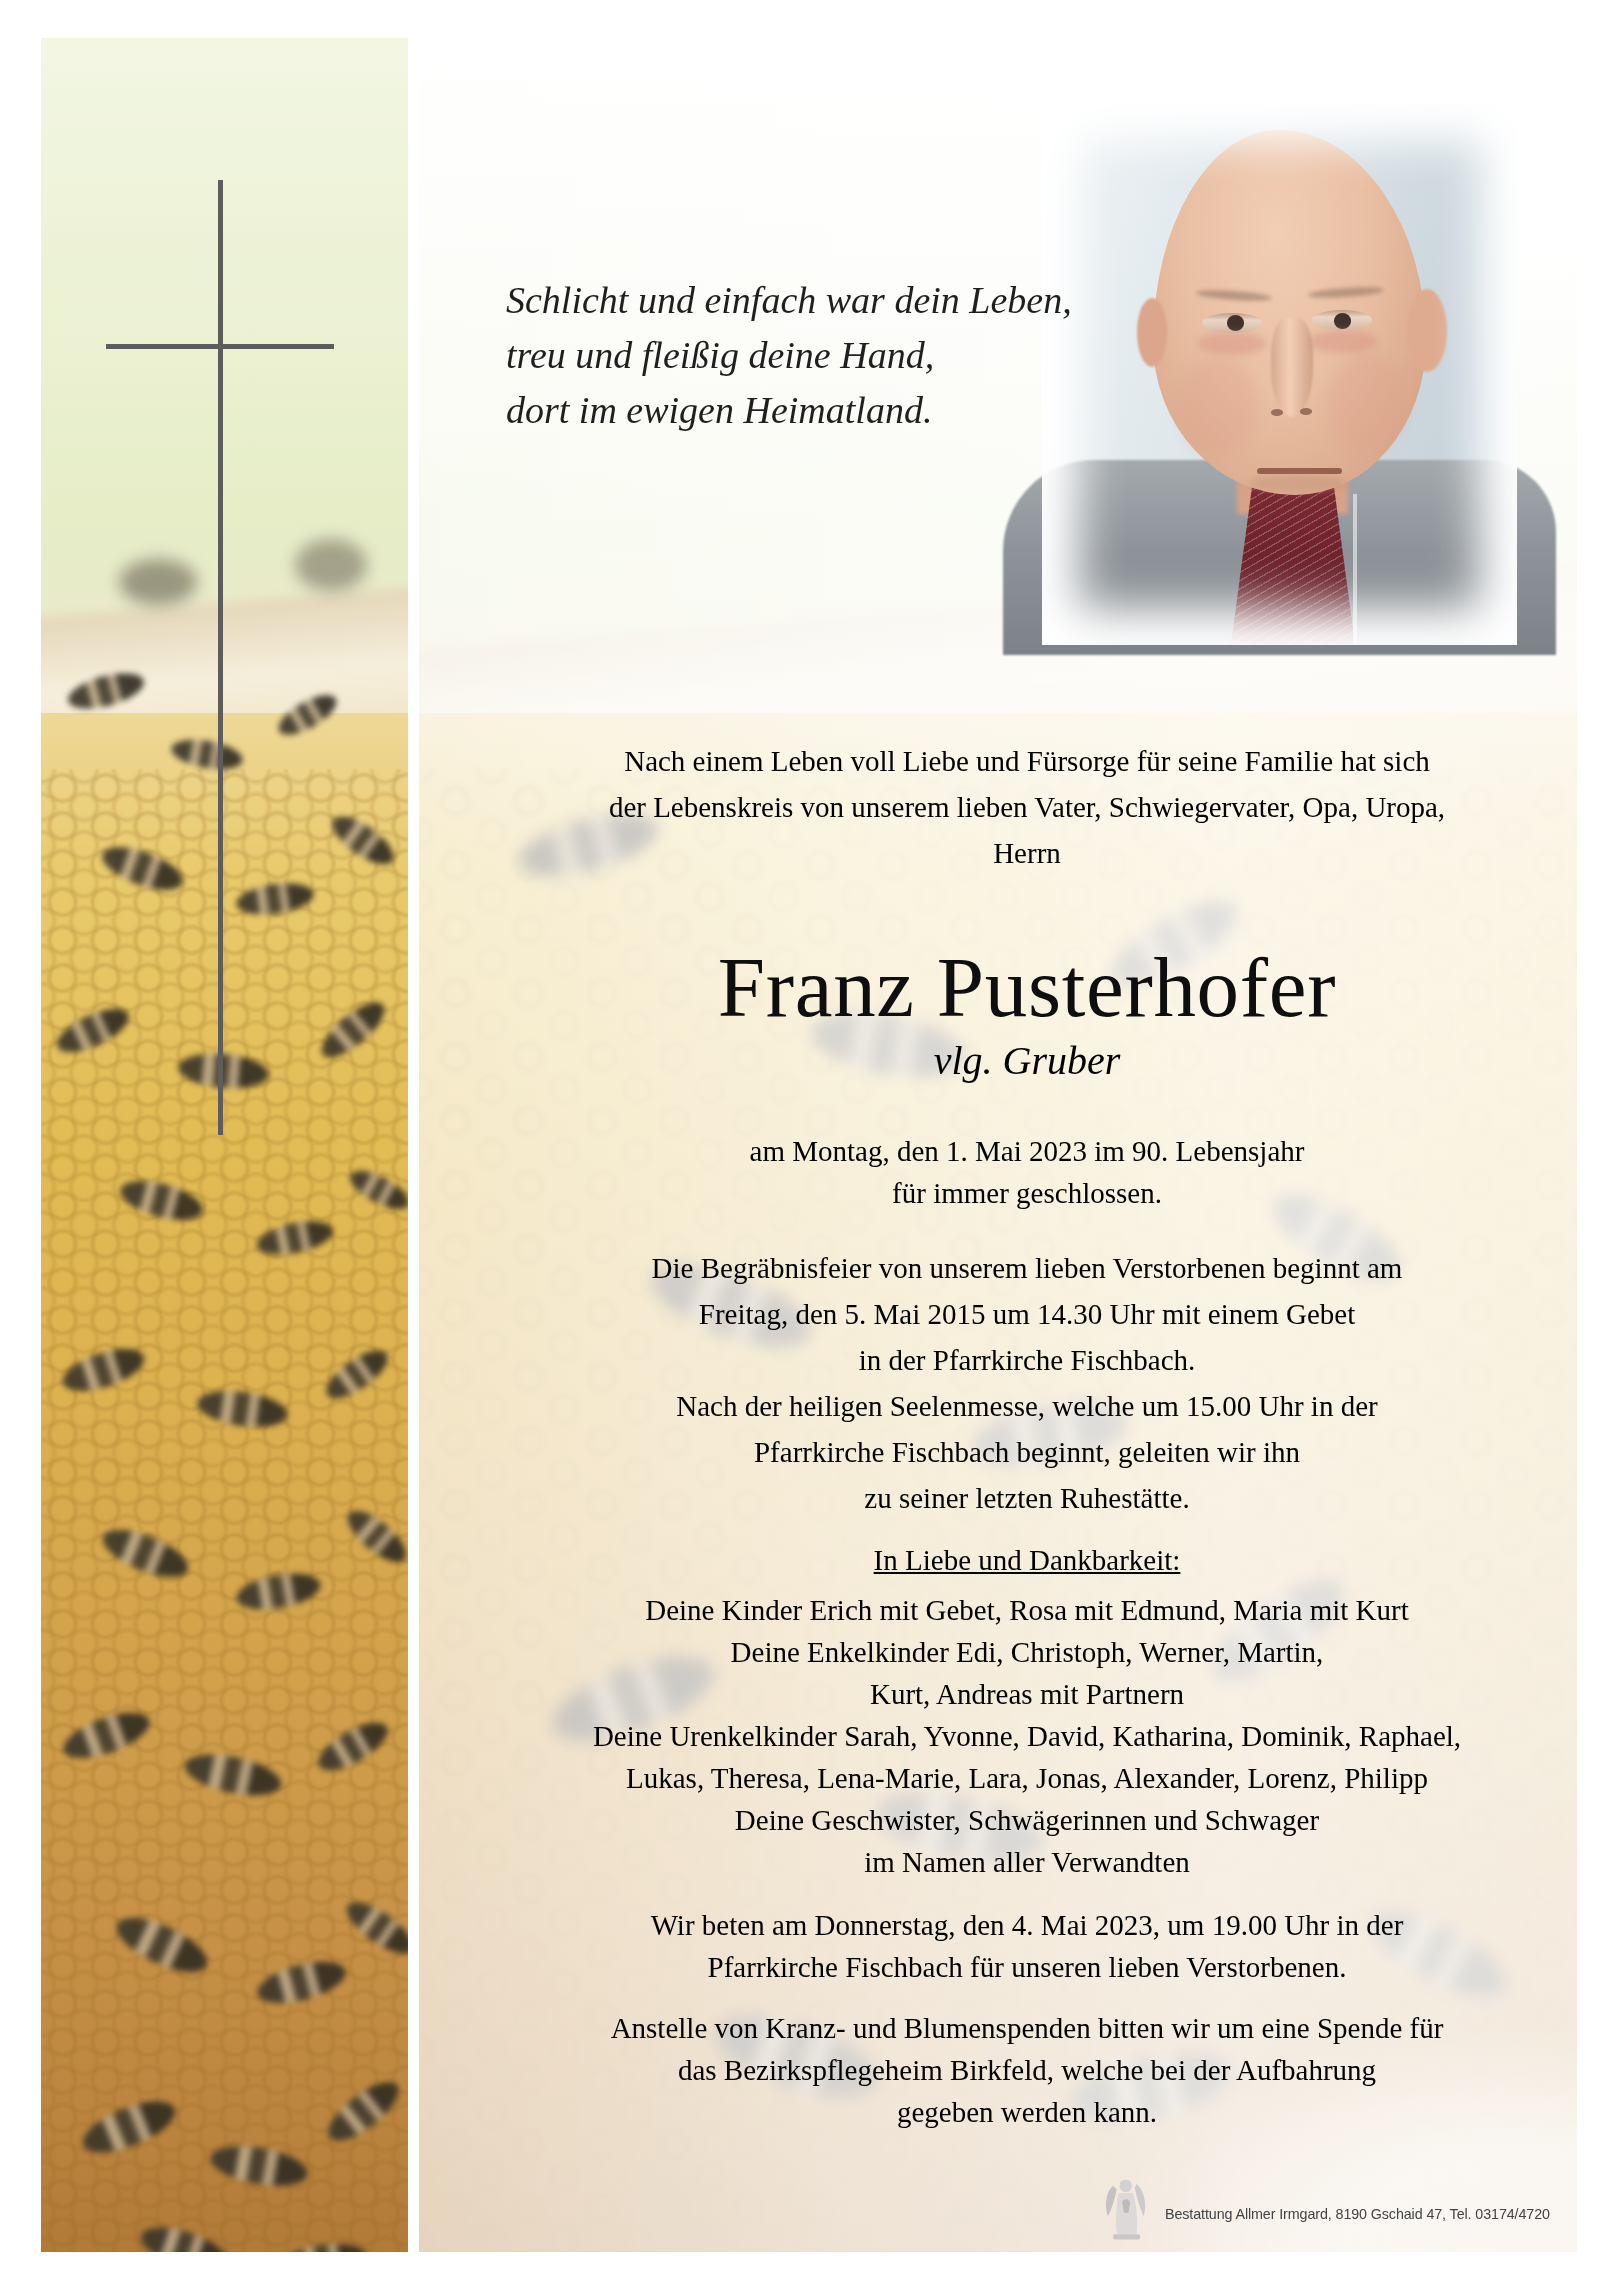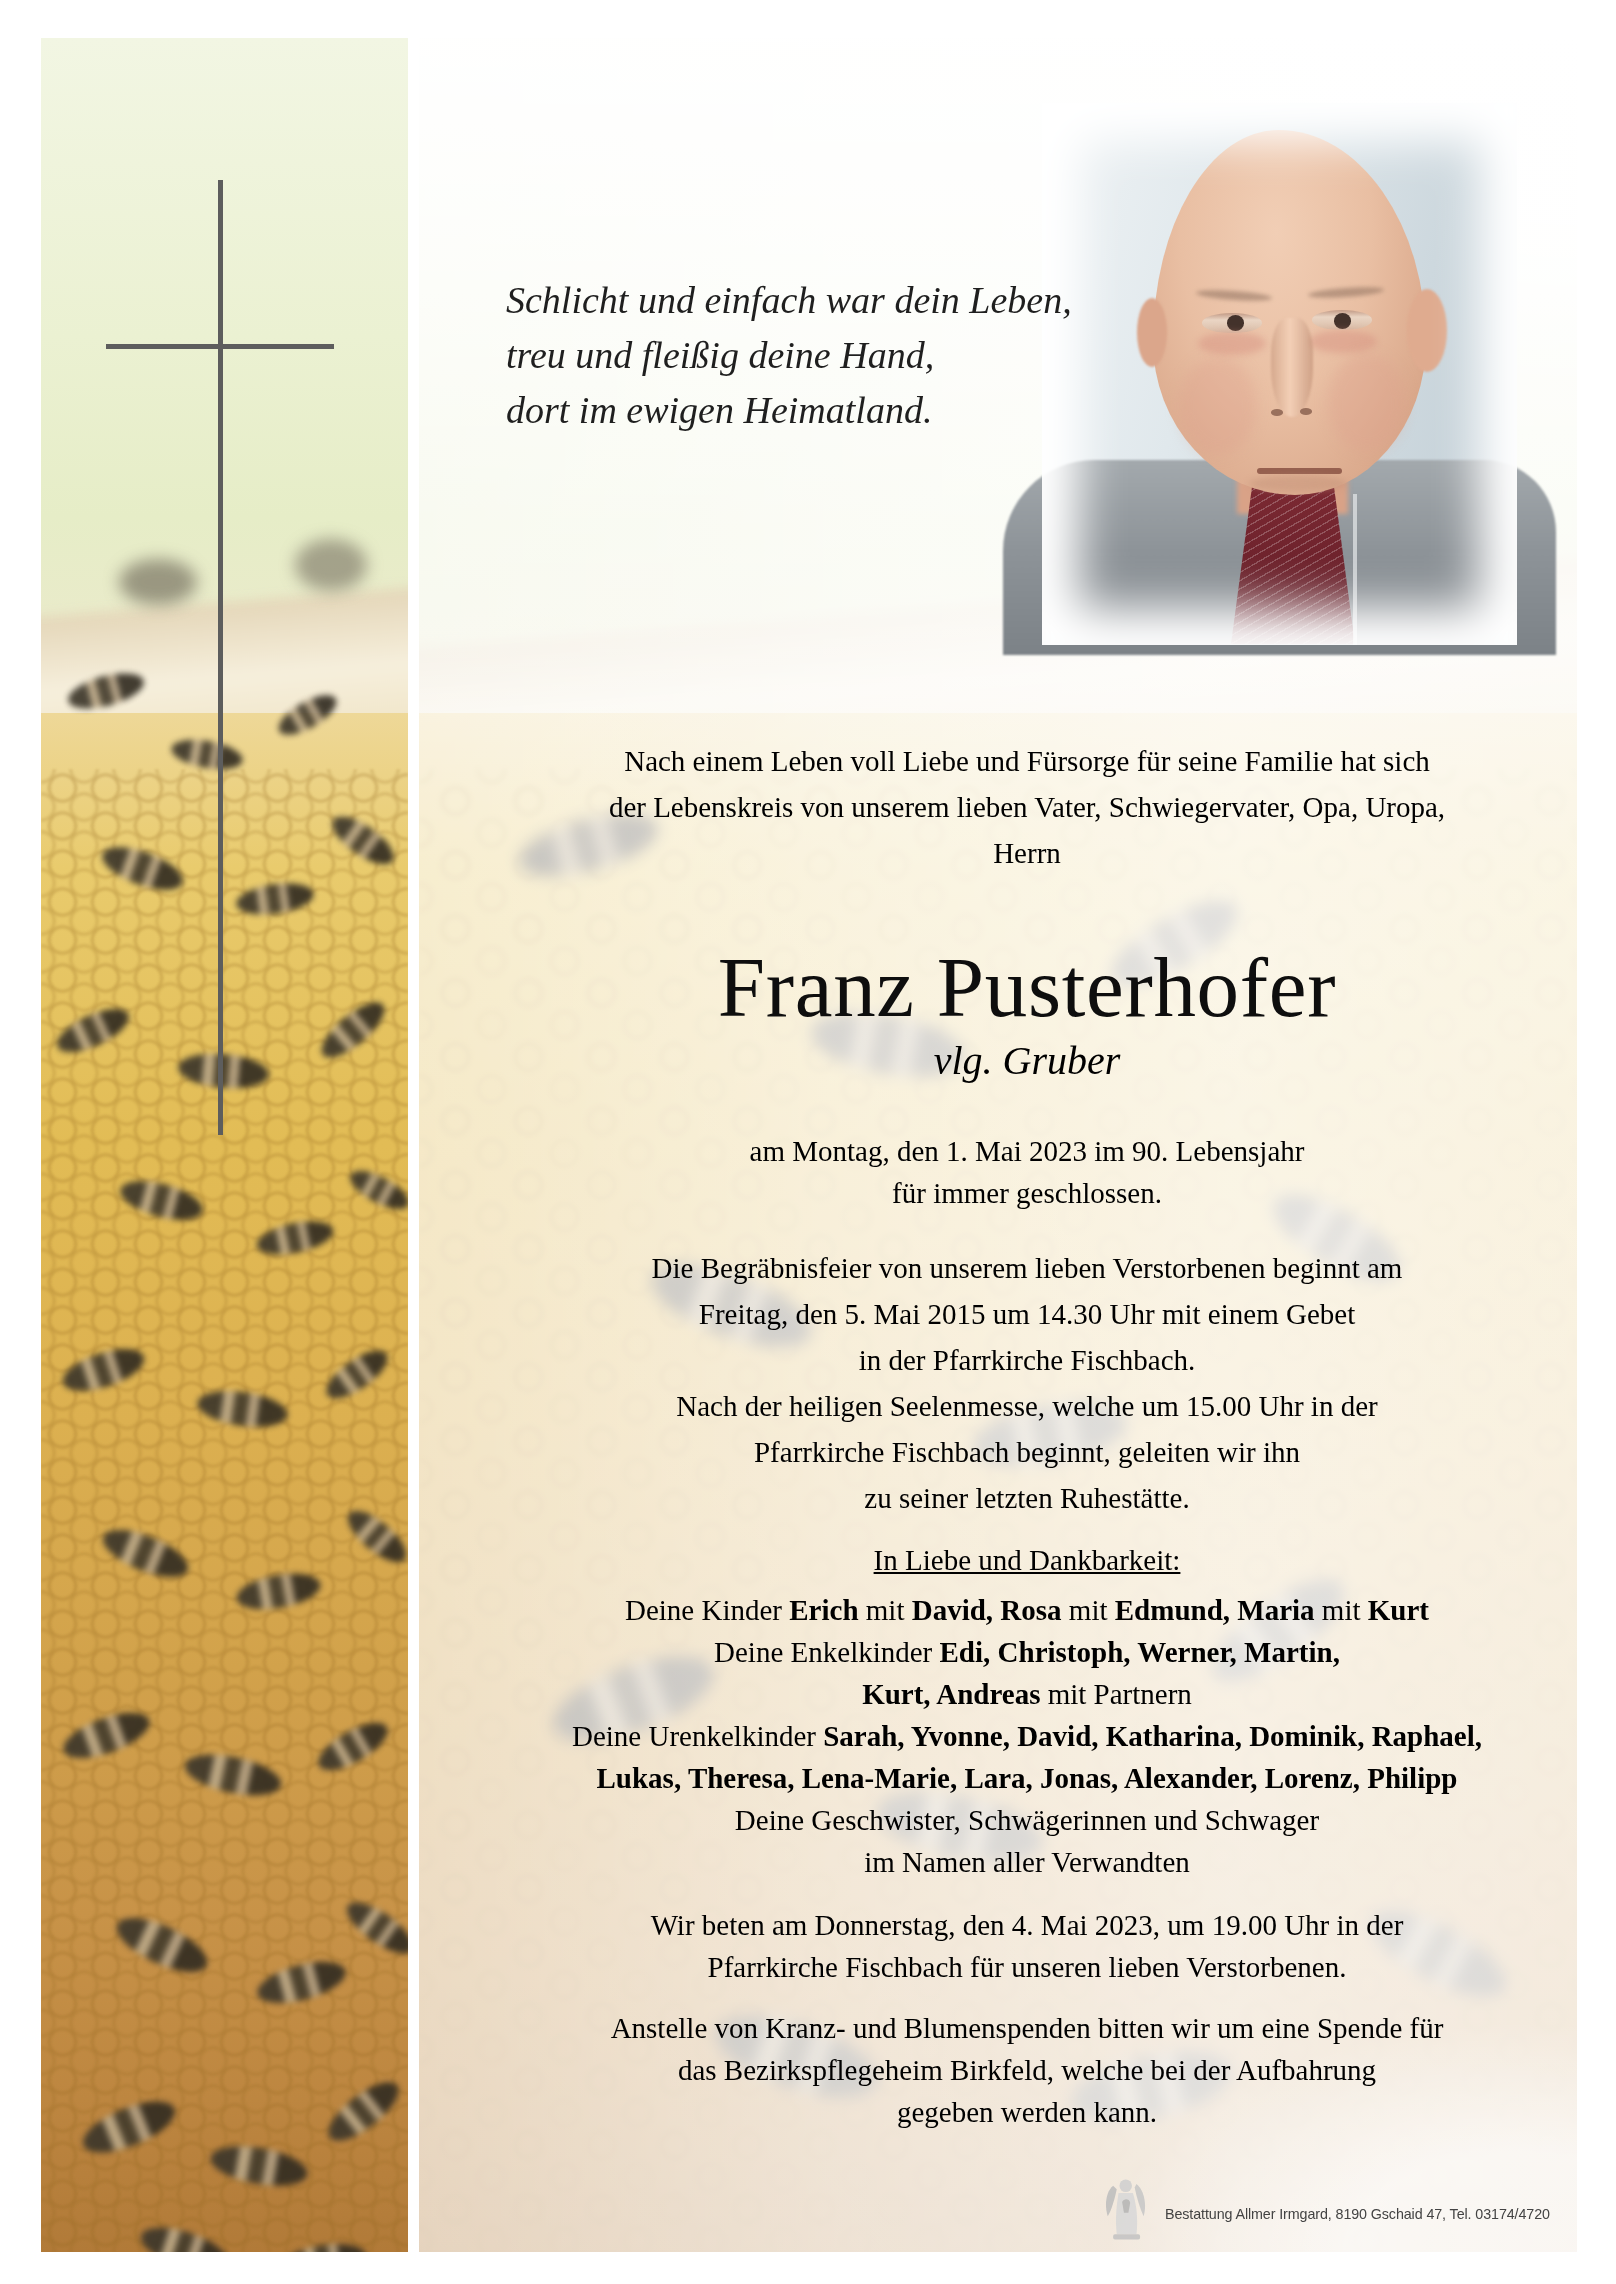--- a/index.html
+++ b/index.html
@@ -77,21 +77,21 @@
          font-style:italic;font-size:38px;line-height:55px;color:#1f1f1f;}
   .mainblk{position:absolute;left:456px;width:1142px;text-align:center;font-size:29px;color:#000000;}
   .intro{top:738px;line-height:46px;}
   .bigname{position:absolute;left:456px;width:1142px;top:944px;text-align:center;
            font-size:85px;line-height:86px;color:#0e0e0e;letter-spacing:0.7px;}
   .vlg{top:1038px;line-height:46px;font-style:italic;font-size:40px;}
   .death{top:1130px;line-height:42px;}
   .funeral{top:1245px;line-height:46px;}
   .thanks{top:1539px;line-height:42px;text-decoration:underline;}
   .family{top:1589px;line-height:42px;}
-  .family b{font-weight:bold;}
+  .family b{font-weight:normal;}
   .prayer{top:1904px;line-height:42px;}
   .donation{top:2007px;line-height:42px;}
 
   
   .footer{position:absolute;left:1100px;top:2175px;height:72px;}
   .angel{position:absolute;left:0;top:0;}
   .footer-text{position:absolute;left:65px;top:31px;font-family:Liberation Sans, sans-serif;
                font-size:14.3px;color:#434343;white-space:nowrap;letter-spacing:-0.1px;}
 </style>
 </head>
@@ -216,21 +216,21 @@
   <div class="line">Freitag, den 5. Mai 2015 um 14.30 Uhr mit einem Gebet</div>
   <div class="line">in der Pfarrkirche Fischbach.</div>
   <div class="line">Nach der heiligen Seelenmesse, welche um 15.00 Uhr in der</div>
   <div class="line">Pfarrkirche Fischbach beginnt, geleiten wir ihn</div>
   <div class="line">zu seiner letzten Ruhestätte.</div>
 </div>
 
 <div class="mainblk thanks">In Liebe und Dankbarkeit:</div>
 
 <div class="mainblk family">
-  <div class="line"><span>Deine Kinder </span><b>Erich</b><span> mit </span><b>David, Rosa</b><span> mit </span><b>Edmund, Maria</b><span> mit </span><b>Kurt</b></div>
+  <div class="line"><span>Deine Kinder </span><b>Erich</b><span> mit </span><b>Gebet, Rosa</b><span> mit </span><b>Edmund, Maria</b><span> mit </span><b>Kurt</b></div>
   <div class="line"><span>Deine Enkelkinder </span><b>Edi, Christoph, Werner, Martin,</b></div>
   <div class="line"><b>Kurt, Andreas</b><span> mit Partnern</span></div>
   <div class="line"><span>Deine Urenkelkinder </span><b>Sarah, Yvonne, David, Katharina, Dominik, Raphael,</b></div>
   <div class="line"><b>Lukas, Theresa, Lena-Marie, Lara, Jonas, Alexander, Lorenz, Philipp</b></div>
   <div class="line"><span>Deine Geschwister, Schwägerinnen und Schwager</span></div>
   <div class="line"><span>im Namen aller Verwandten</span></div>
 </div>
 
 <div class="mainblk prayer">
   <div class="line">Wir beten am Donnerstag, den 4. Mai 2023, um 19.00 Uhr in der</div>

